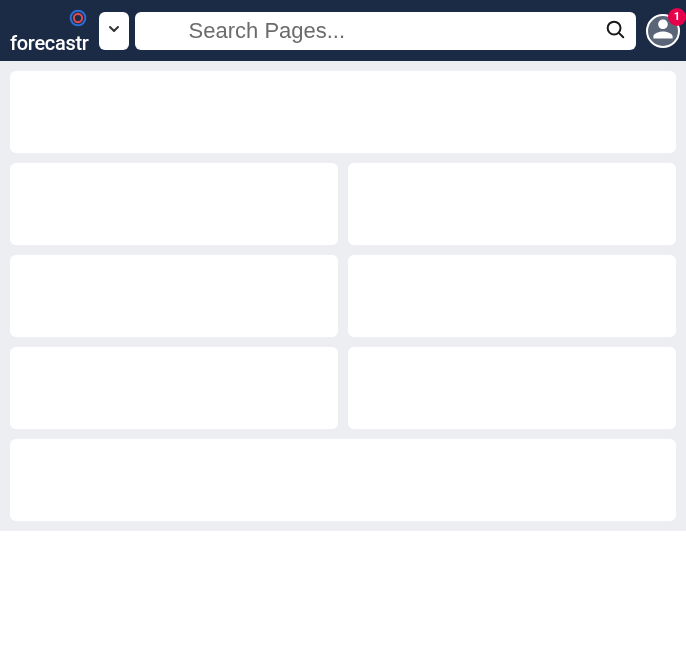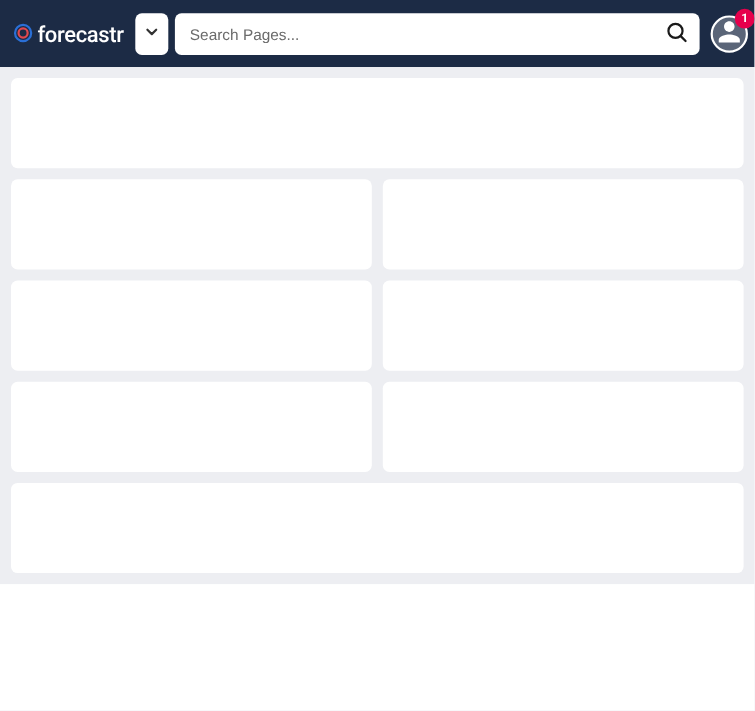--- a/index.html
+++ b/index.html
@@ -17,26 +17,27 @@
     .header {
       background: #1c2b45;
       height: 61px;
       display: flex;
       align-items: center;
       padding: 0 6px 0 10px;
       gap: 6px;
     }
     .logo {
       display: flex;
-      align-items: flex-start;
+      align-items: flex-end;
       color: #ffffff;
       font-size: 20px;
       font-weight: 500;
       gap: 2px;
       padding-right: 4px;
+      flex-direction: column;
     }
     .logo-mark {
       width: 22px;
       height: 22px;
       position: relative;
     }
     .logo-mark svg {
       display: block;
     }
     .dropdown-btn {
@@ -59,23 +60,24 @@
       background: #ffffff;
       border-radius: 6px;
       display: flex;
       align-items: center;
       padding: 0 10px 0 14px;
     }
     .search-input {
       flex: 1;
       border: none;
       outline: none;
-      font-size: 14px;
+      font-size: 22px;
       color: #be185d;
       background: transparent;
+      margin-left: 40px;
     }
     .search-input::placeholder {
       color: #6b6b6b;
     }
     .search-icon {
       width: 22px;
       height: 22px;
       color: #1a1a1a;
     }
     .avatar-container {

